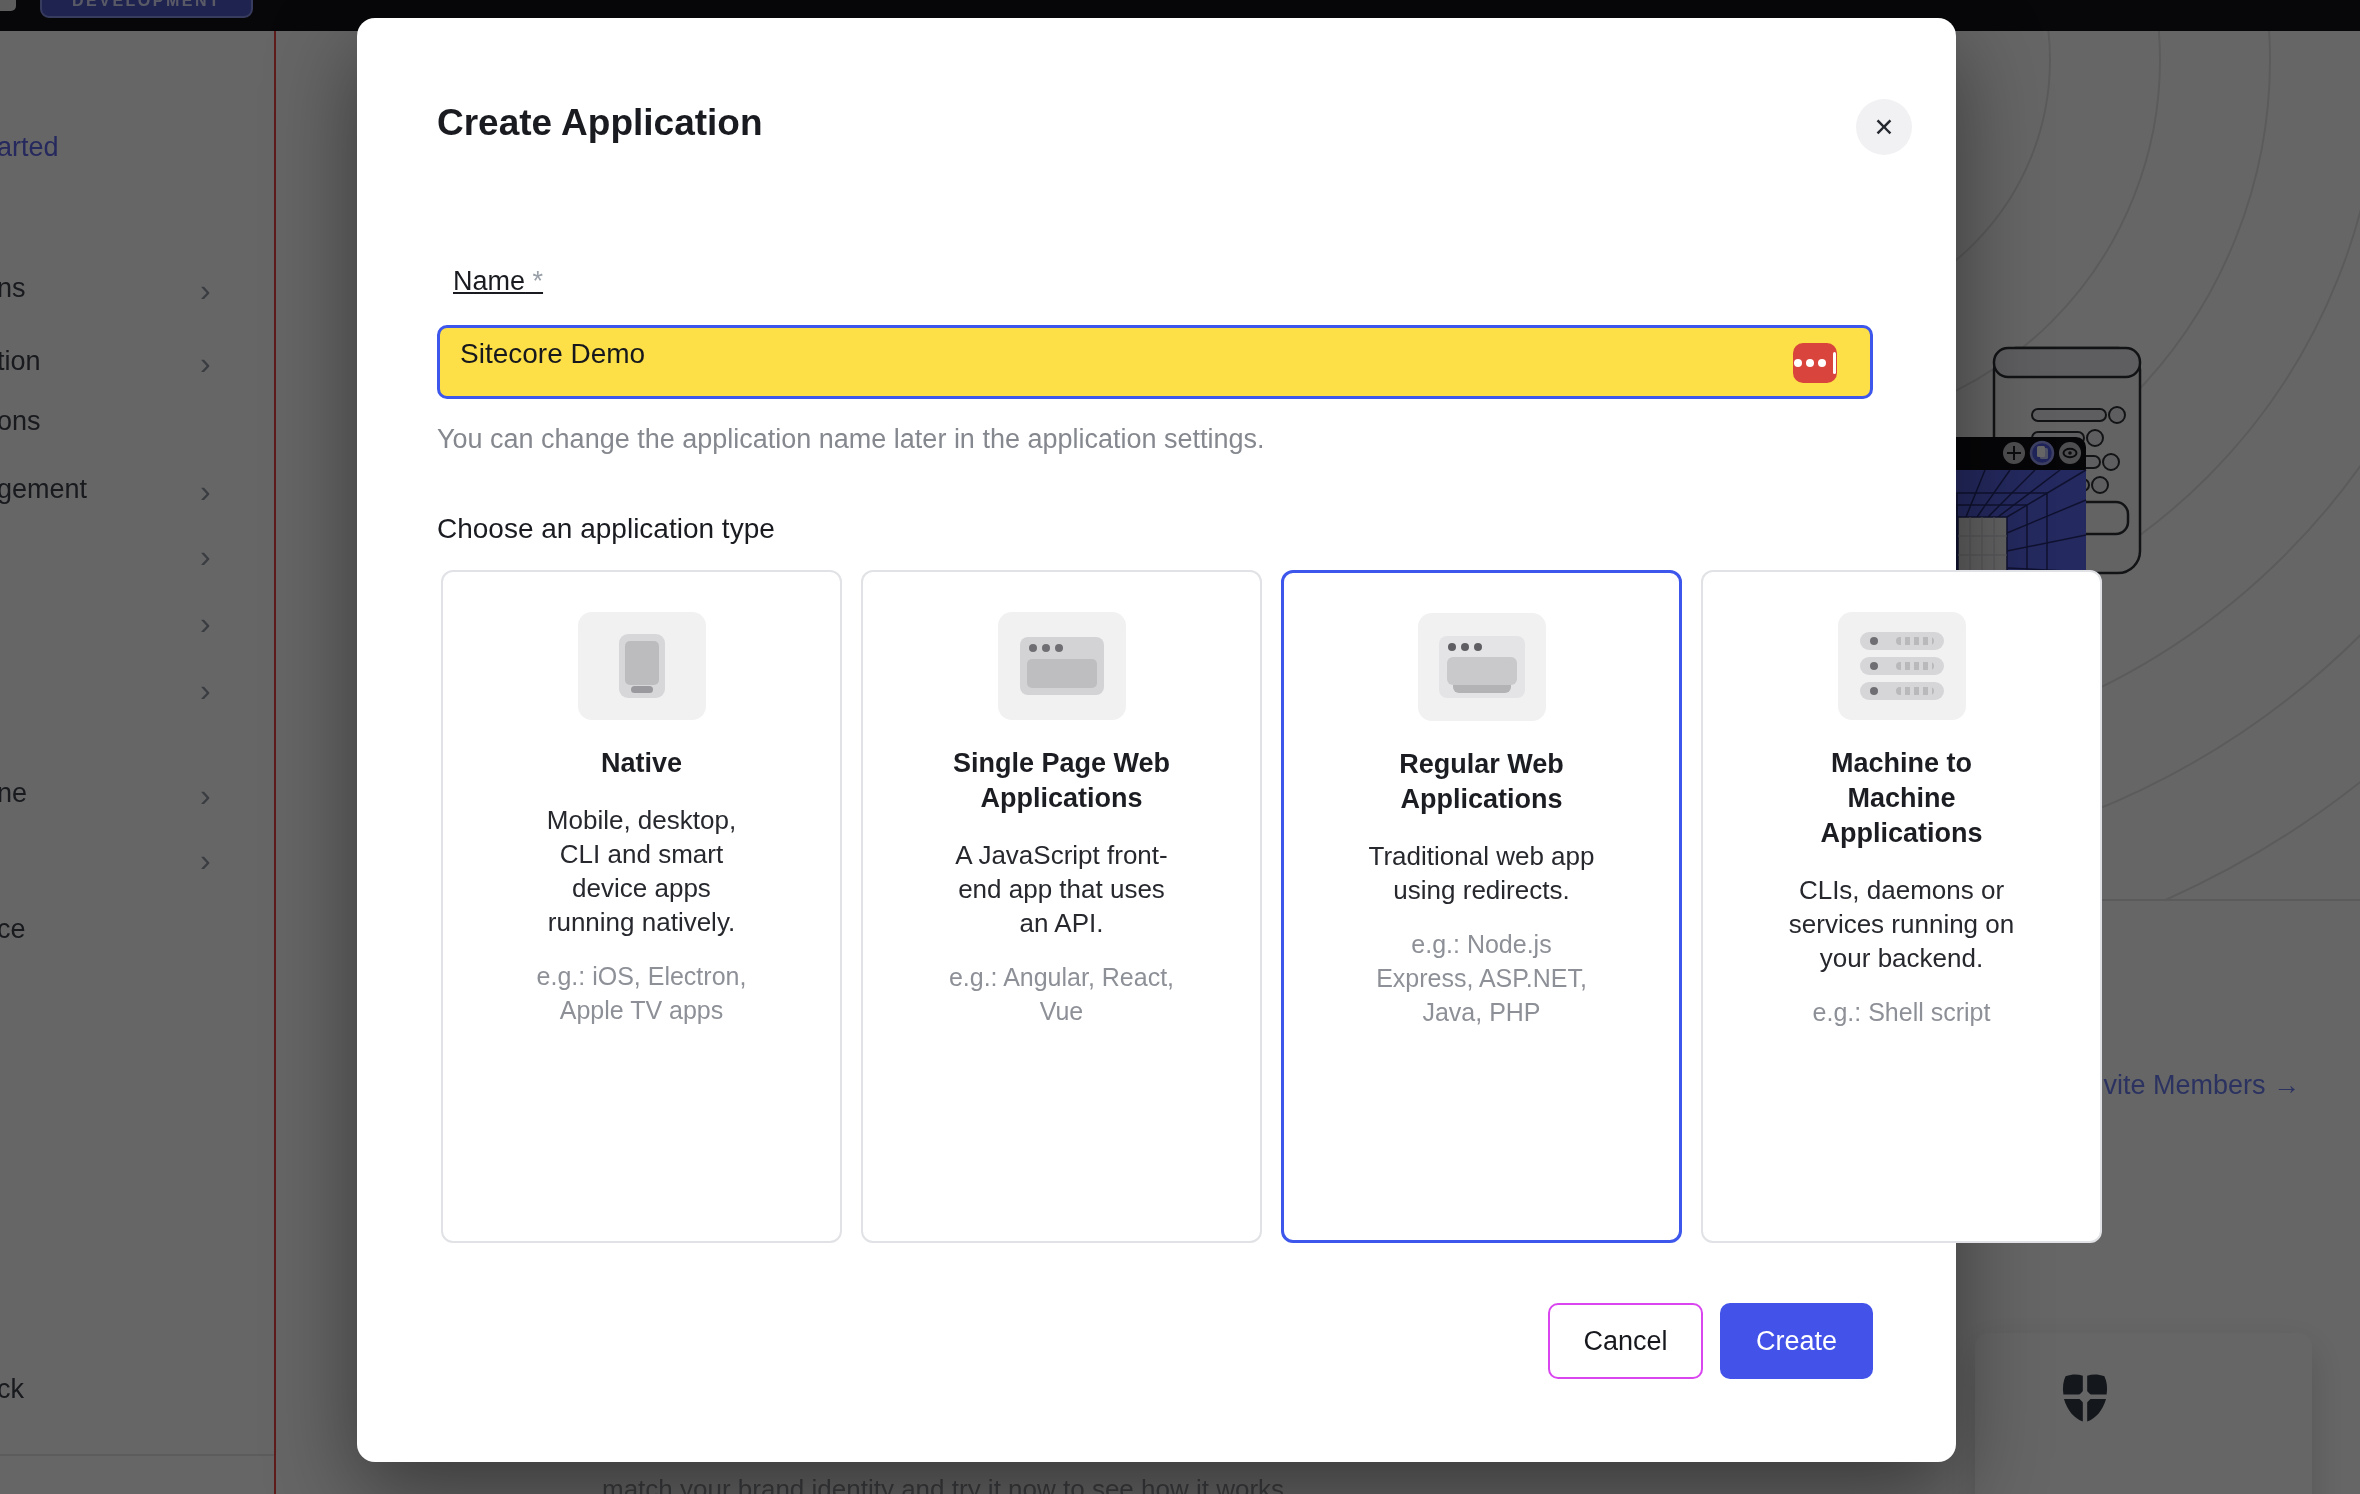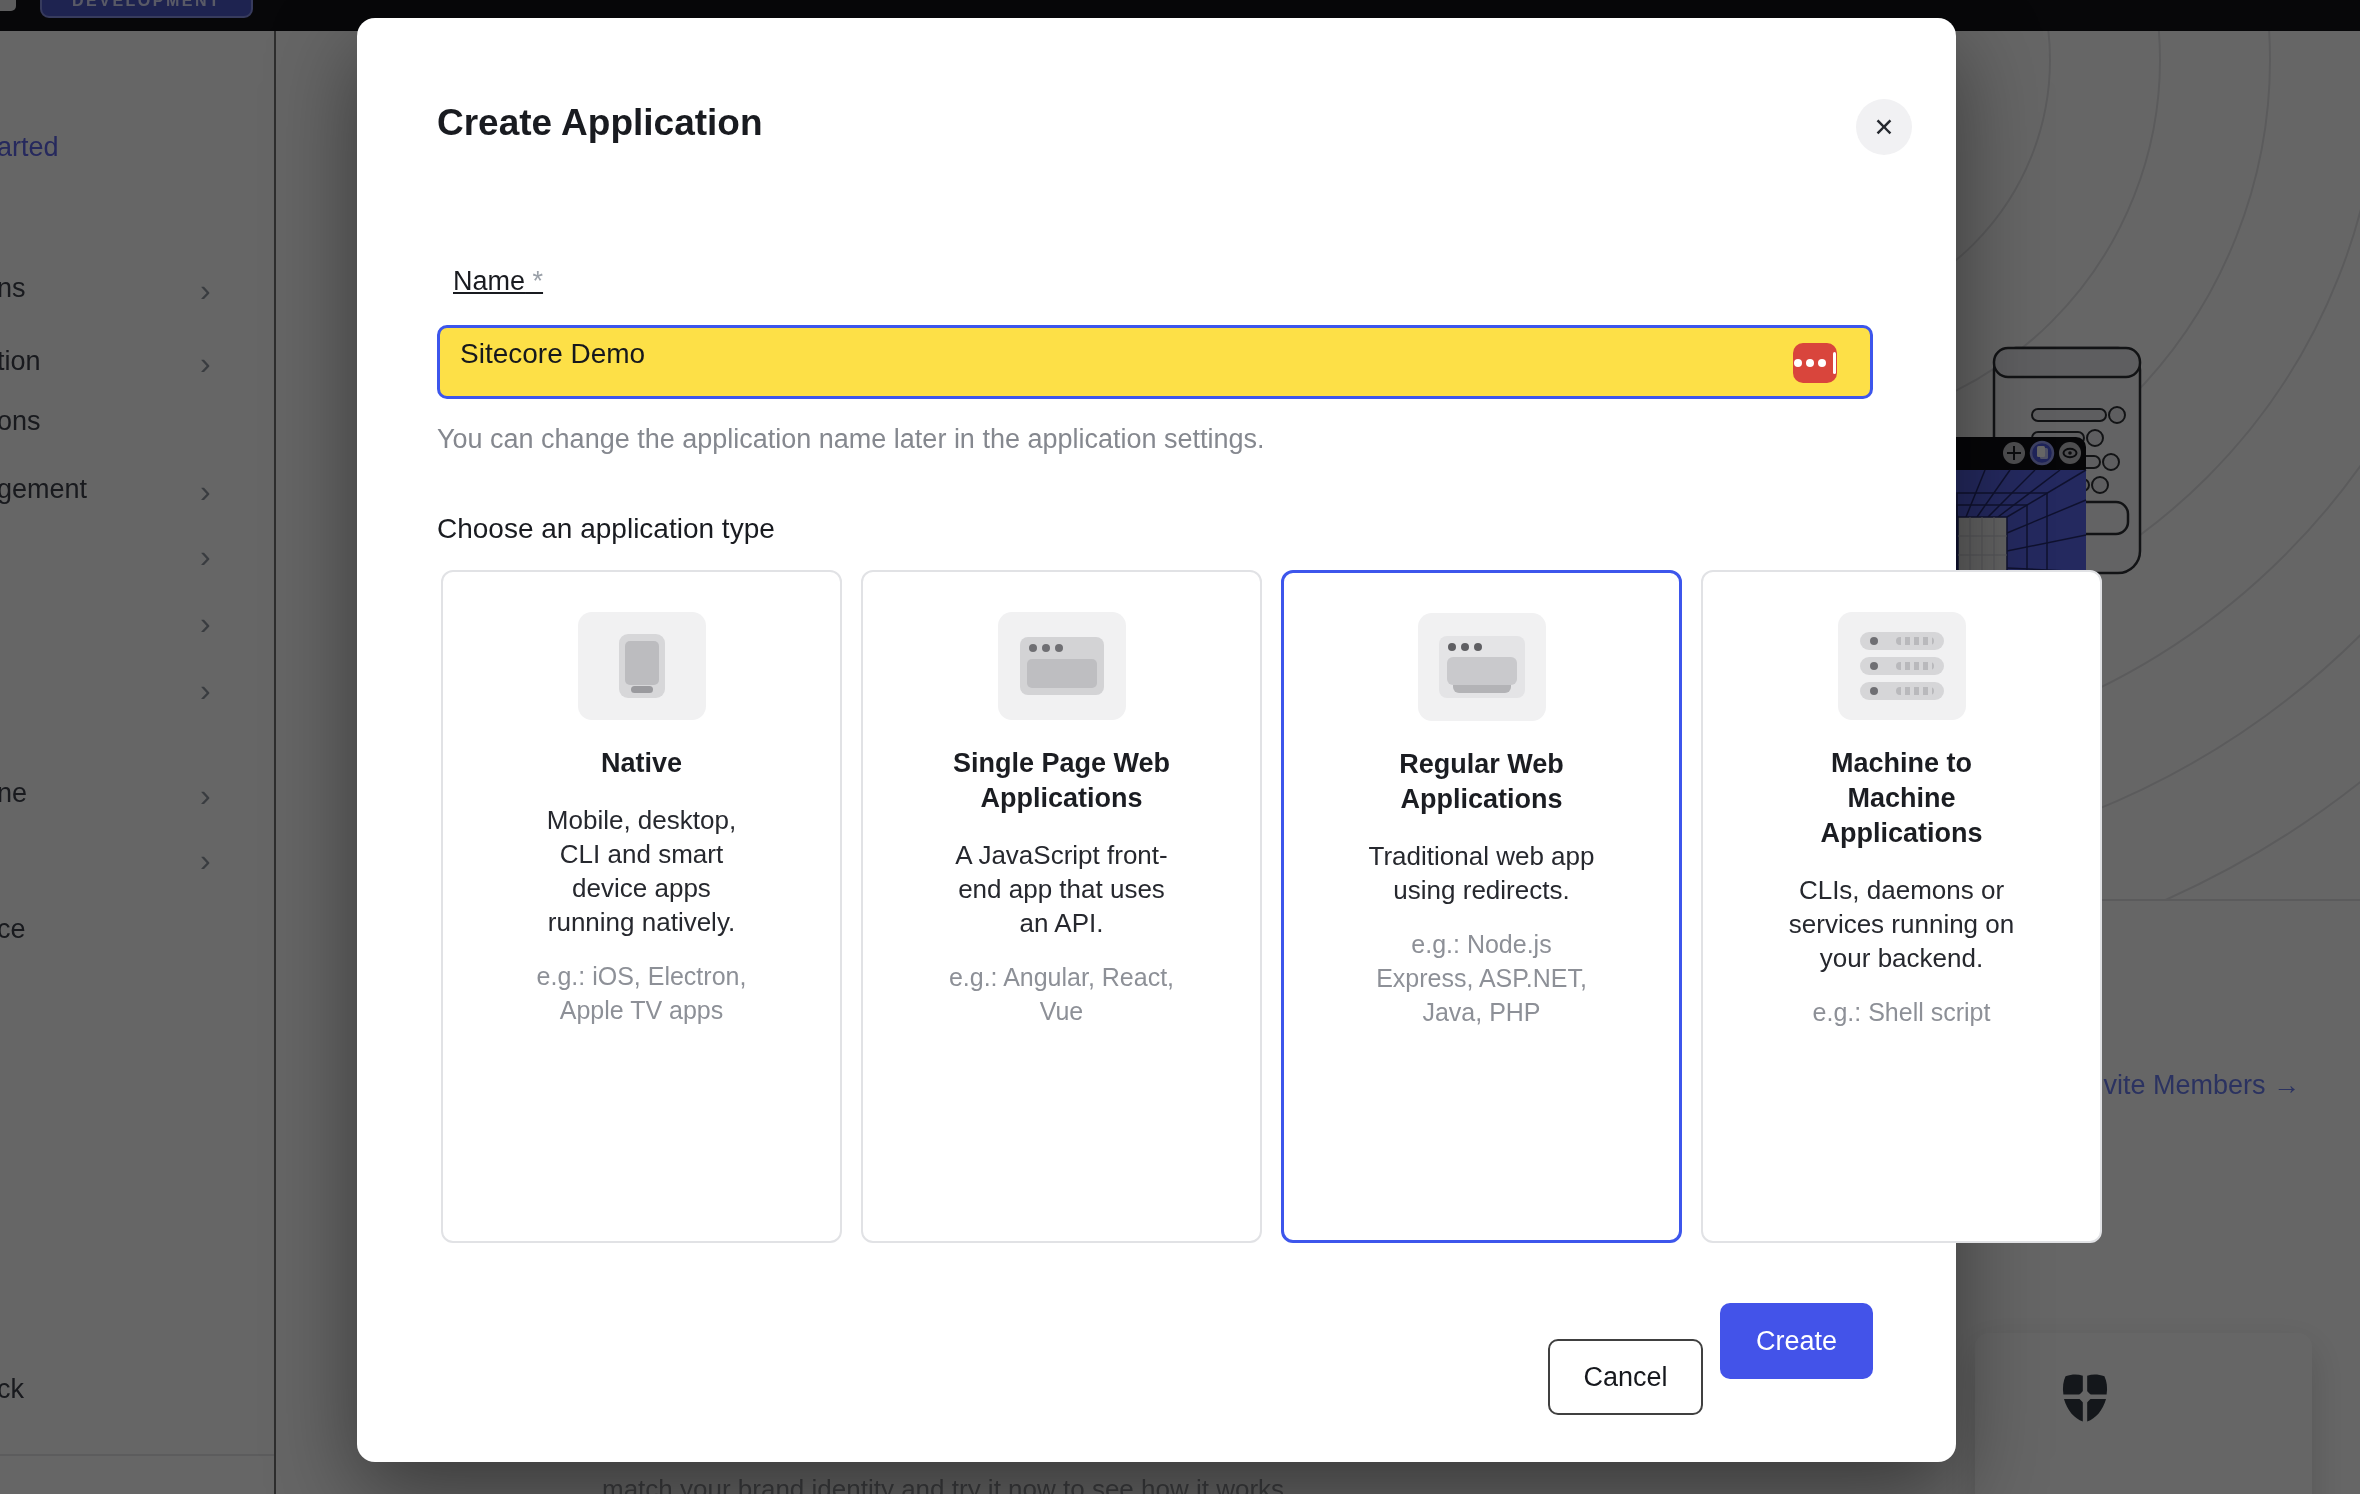--- a/index.html
+++ b/index.html
@@ -11,21 +11,21 @@
   
   .page{position:absolute;inset:0;background:#ffffff;}
   .topbar{position:absolute;left:0;top:0;width:2360px;height:31px;background:#131317;}
   .logo-frag{position:absolute;left:-6px;top:-6px;width:22px;height:17px;background:#e9e9ec;border-radius:5px;}
   .dev-badge{
     position:absolute;left:40px;top:-16px;height:34px;padding:0 30px;
     background:#4d58c9;border:2px solid #8b93e8;border-radius:9px;
     color:#dfe2ff;font-size:16px;font-weight:700;letter-spacing:2.5px;
     display:flex;align-items:center;justify-content:center;box-sizing:border-box;
   }
-  .sidebar{position:absolute;left:0;top:31px;width:276px;height:1463px;background:#ffffff;border-right:2px solid #737373;box-sizing:border-box;}
+  .sidebar{position:absolute;left:0;top:31px;width:276px;height:1463px;background:#ffffff;border-right:2px solid #ef4444;box-sizing:border-box;}
   .side-item{position:absolute;left:-3px;font-size:27px;line-height:34px;color:#3f434d;white-space:nowrap;}
   .side-item.accent{color:#5f66e8;}
   .side-chev{position:absolute;left:200px;font-size:32px;line-height:34px;color:#9096a0;}
   .side-divider{position:absolute;left:0;top:1423px;width:274px;height:2px;background:#e5e5e8;}
   
   .bg-divider{position:absolute;left:1956px;top:899px;width:404px;height:2px;background:#e3e3e6;}
   .invite{position:absolute;left:2081px;top:1070px;font-size:27px;font-weight:500;color:#6b7ef0;white-space:nowrap;}
   .clipped-text{position:absolute;left:602px;top:1474px;font-size:26px;color:#97999e;white-space:nowrap;}
   .welcome-card{position:absolute;left:1975px;top:1333px;width:337px;height:210px;background:#ffffff;border-radius:14px;box-shadow:0 14px 36px rgba(0,0,0,0.16);}
   .welcome-shield{position:absolute;left:86px;top:40px;}
@@ -83,21 +83,21 @@
   .icon-serverwin .content{position:absolute;left:8px;top:21px;width:70px;height:28px;background:#c9c9cc;border-radius:6px;}
   .icon-serverwin .lip{position:absolute;left:14px;top:49px;width:58px;height:8px;background:#b3b3b6;border-radius:0 0 6px 6px;}
   .icon-stack{display:flex;flex-direction:column;gap:7px;}
   .rack{width:84px;height:18px;background:#d6d6d8;border-radius:9px;display:flex;align-items:center;padding:0 10px;box-sizing:border-box;}
   .rack .led{width:8px;height:8px;border-radius:50%;background:#6f6f73;}
   .rack .dash{margin-left:auto;width:38px;height:8px;border-radius:4px;
     background:repeating-linear-gradient(90deg,#b9b9bc 0 5px,rgba(0,0,0,0) 5px 9px);}
   
   .btn{position:absolute;top:1285px;height:76px;border-radius:10px;font-size:27px;font-weight:500;
        font-family:"Liberation Sans",sans-serif;display:flex;align-items:center;justify-content:center;cursor:pointer;box-sizing:border-box;}
-  .btn-cancel{left:1191px;width:155px;background:#ffffff;border:2px solid #404040;color:#16181d;margin-top:36px;}
+  .btn-cancel{left:1191px;width:155px;background:#ffffff;border:2px solid #d946ef;color:#16181d;}
   .btn-create{left:1363px;width:153px;background:#4353e9;border:none;color:#ffffff;}
 </style>
 </head>
 <body>
 
 <div class="page">
 
   <svg class="illus" style="left:1956px;top:31px" width="404" height="868" viewBox="1956 31 404 868">
     <g fill="none" stroke="#e4e4e7" stroke-width="2">
       <circle cx="1790" cy="60" r="260"></circle>

